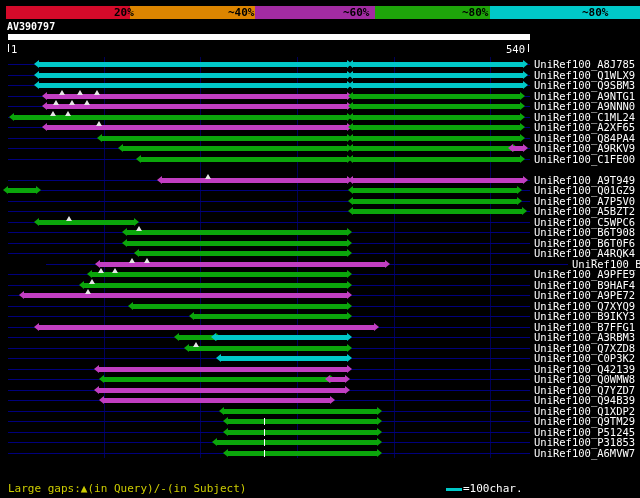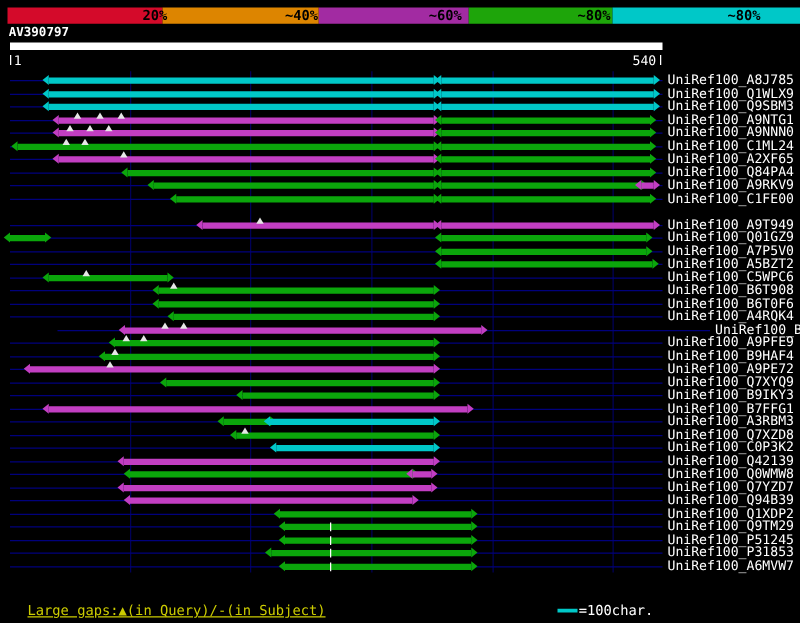--- a/index.html
+++ b/index.html
@@ -22,21 +22,21 @@
   .seg{position:absolute;top:3px;height:5px;}
   .seg::before{content:"";position:absolute;left:-5px;top:-2px;width:0;height:0;
                border-top:4px solid transparent;border-bottom:4px solid transparent;border-right:5px solid;}
   .seg::after{content:"";position:absolute;right:-5px;top:-2px;width:0;height:0;
               border-top:4px solid transparent;border-bottom:4px solid transparent;border-left:5px solid;}
   .gap{position:absolute;top:-1px;width:0;height:0;border-left:3px solid transparent;
        border-right:3px solid transparent;border-bottom:5px solid #e6e6e6;}
   .tick{position:absolute;top:2px;width:1px;height:7px;background:#fff;}
   .rowlabel{position:absolute;left:534px;top:-1px;font:10.5px "DejaVu Sans Mono",monospace;color:#fff;white-space:nowrap;}
   
-  .legend-left{position:absolute;left:22px;top:482px;font:11px "DejaVu Sans Mono",monospace;color:#cccc00;white-space:nowrap;text-decoration:underline;}
+  .legend-left{position:absolute;left:8px;top:482px;font:11px "DejaVu Sans Mono",monospace;color:#cccc00;white-space:nowrap;}
   .legend-ruler{position:absolute;left:446px;top:482px;font:11px "DejaVu Sans Mono",monospace;color:#fff;white-space:nowrap;}
   .ruler-line{display:inline-block;width:16px;height:3px;margin-right:1px;vertical-align:middle;}
 </style>
 </head>
 <body>
 
 <div class="screen">
   <div class="scalebar" id="scalebar">
       <div class="scaleseg" style="width: 124px; background: rgb(212, 10, 42);"></div>
       <div class="scaleseg" style="width: 125px; background: rgb(221, 133, 0);"></div>

